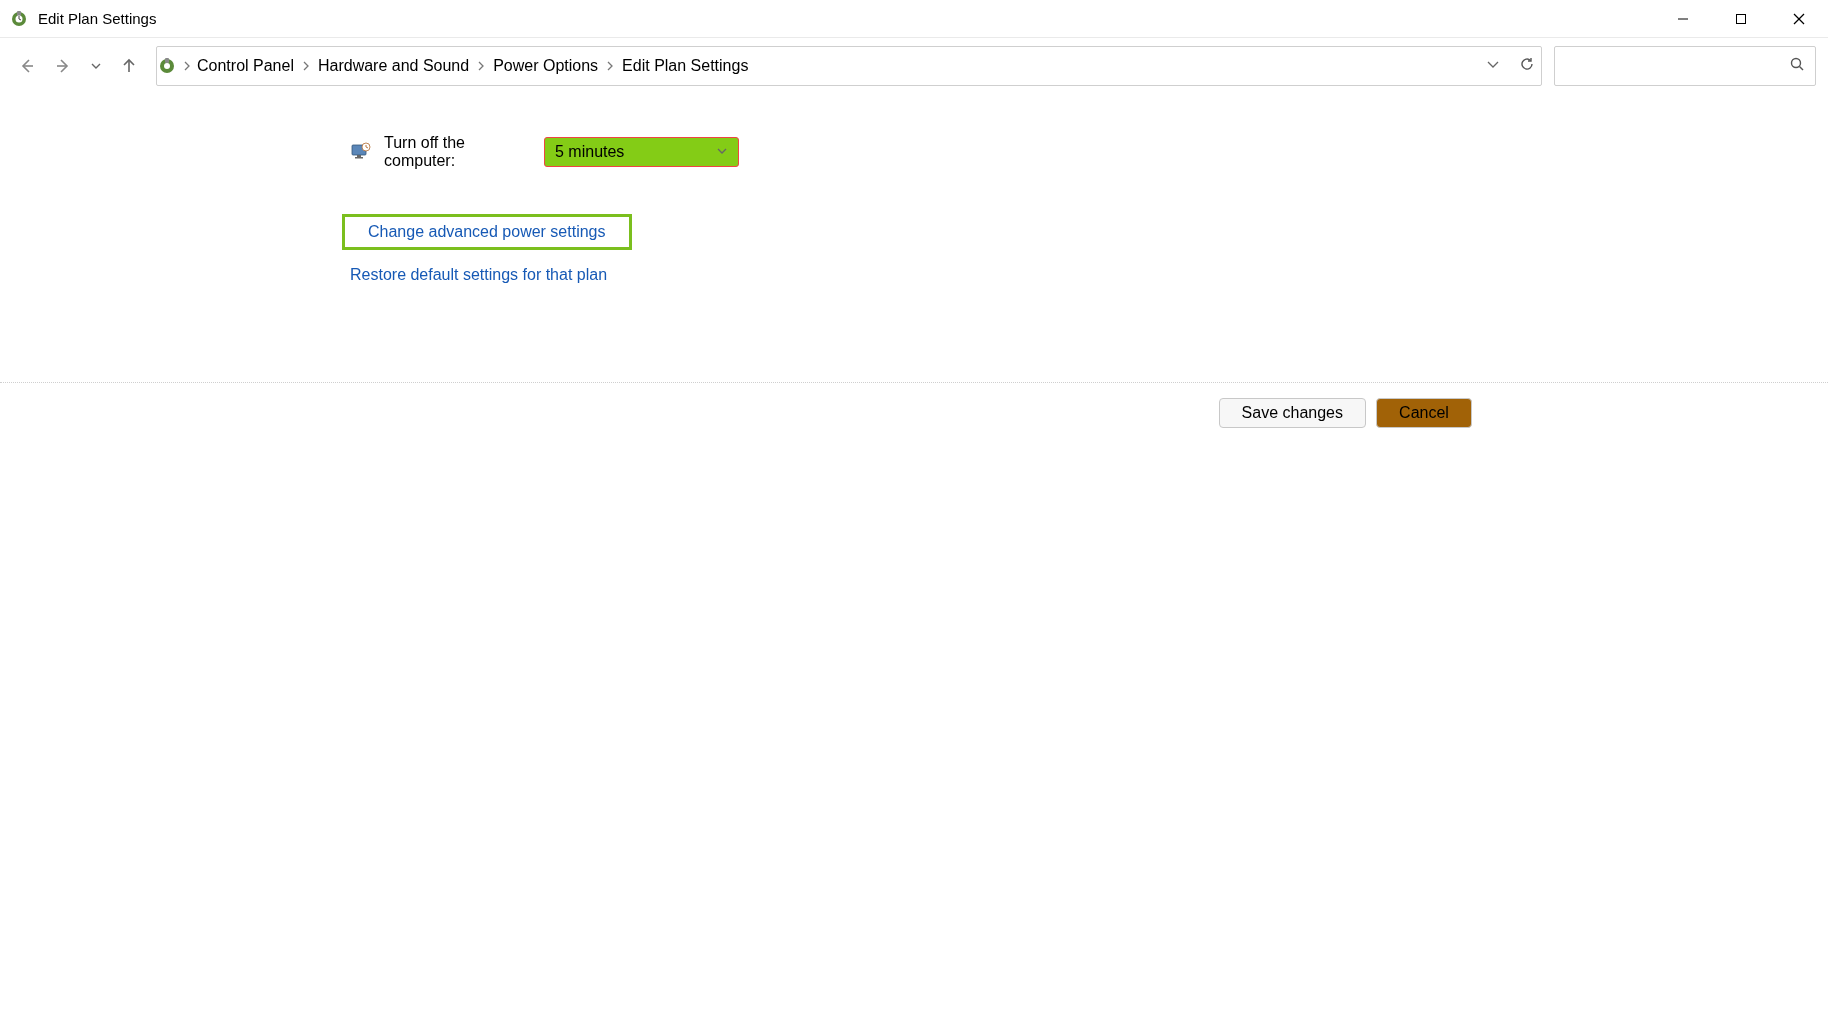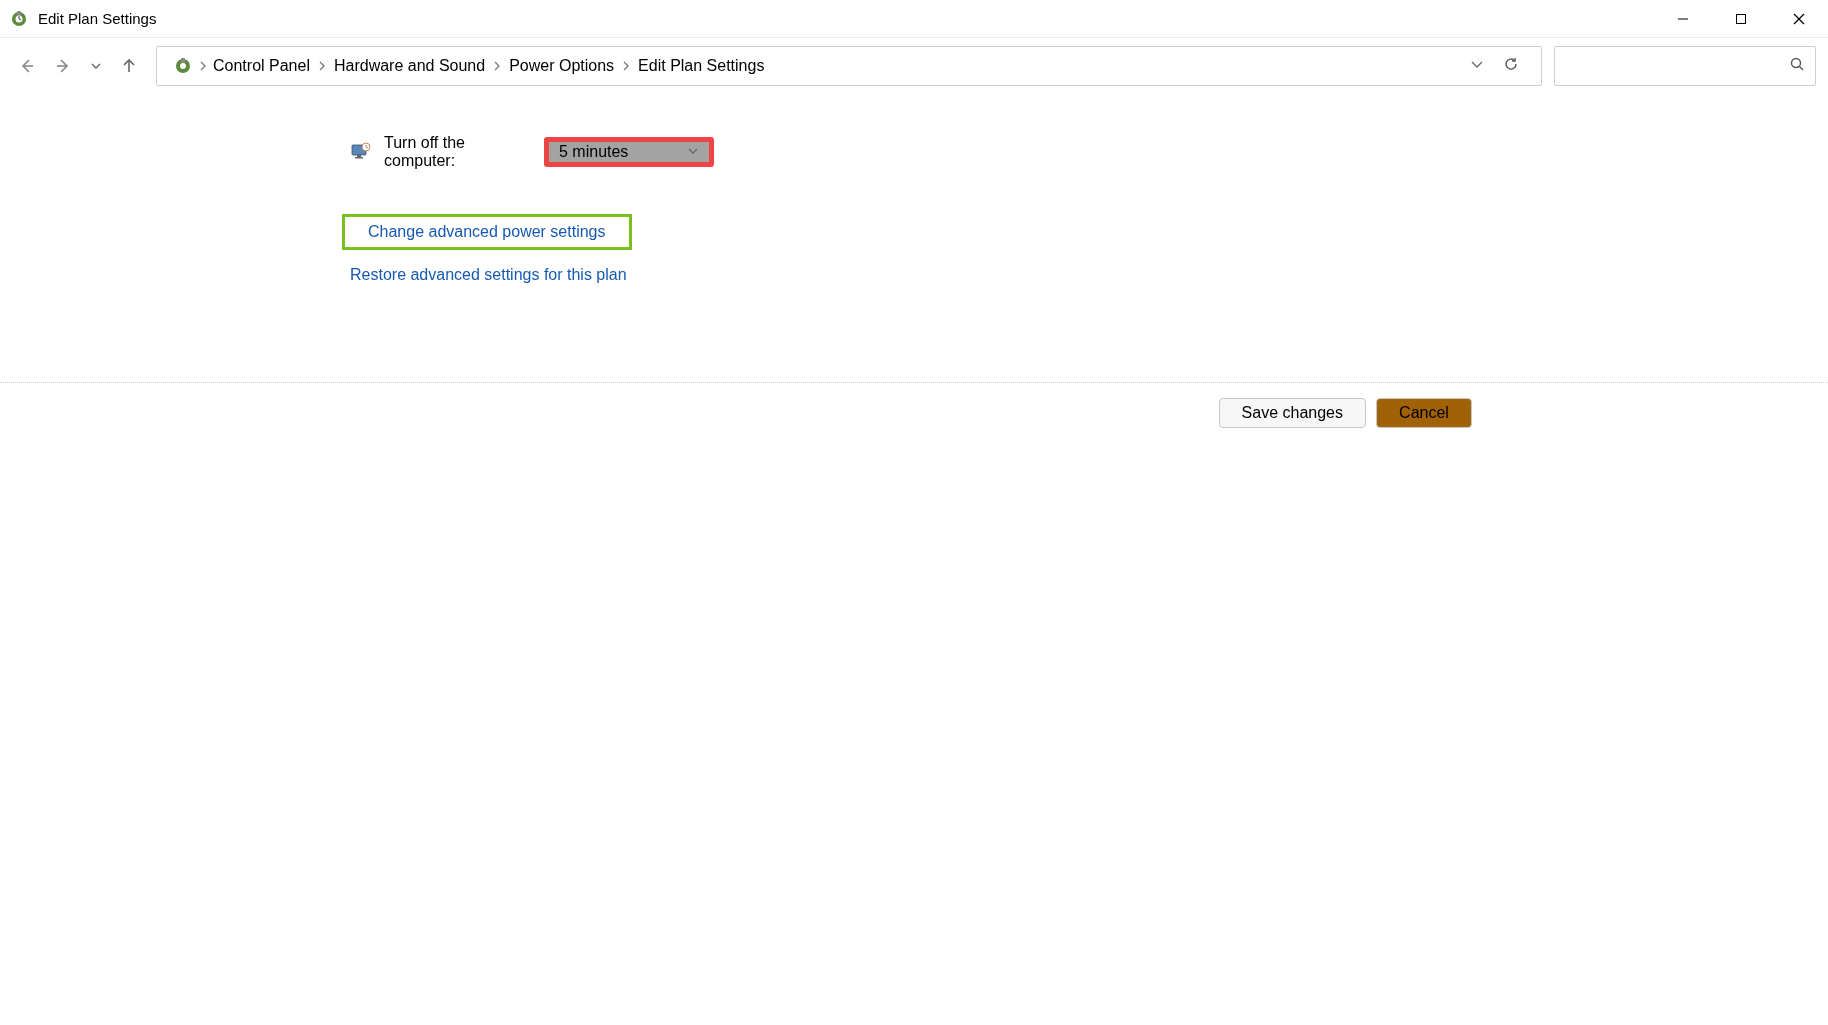--- a/index.html
+++ b/index.html
@@ -73,21 +73,21 @@
     }
     .nav-arrow svg { width: 18px; height: 18px; }
     .nav-arrow.small svg { width: 12px; height: 12px; }
     .addressbar {
       flex: 1;
       height: 40px;
       border: 1px solid #cfcfcf;
       border-radius: 2px;
       display: flex;
       align-items: center;
-      padding: 0 16px;
+      padding: 0 0;
       gap: 6px;
       background: #fff;
     }
     .addr-icon { width: 20px; height: 20px; }
     .breadcrumb {
       display: flex;
       align-items: center;
       gap: 8px;
       flex: 1;
       font-size: 16px;
@@ -138,30 +138,30 @@
       gap: 12px;
       margin-bottom: 44px;
     }
     .setting-icon { width: 22px; height: 22px; }
     .setting-label {
       font-size: 16px;
       color: #000;
       width: 148px;
     }
     .dropdown {
-      width: 170px;
+      width: 195px;
       height: 30px;
-      border: 5px solid #ef4444;
+      border: 1px solid #ef4444;
       border-radius: 3px;
       display: flex;
       align-items: center;
       justify-content: space-between;
       padding: 0 10px;
       font-size: 16px;
-      background: #a3a3a3;
+      background: #84cc16;
     }
     .dropdown svg { width: 12px; height: 12px; color: #555; }
     .link-highlighted {
       display: inline-block;
       border: 3px solid #7bbf1e;
       padding: 6px 23px;
       font-size: 16px;
       color: #1659b5;
       margin-left: -8px;
       margin-bottom: 10px;
@@ -329,21 +329,21 @@
     <span class="setting-label">Turn off the computer:</span>
     <div class="dropdown">
       <span>5 minutes</span>
       <span><svg viewBox="0 0 12 12">
             <path d="M2 4 L6 8 L10 4" fill="none" stroke="#666" stroke-width="1.3"></path>
           </svg></span>
     </div>
   </div>
 
   <a class="link-highlighted">Change advanced power settings</a>
-  <a class="link-plain">Restore advanced settings for this plan</a>
+  <a class="link-plain">Restore default settings for that plan</a>
 </div>
 
 <div class="divider-wrap"></div>
 
 <div class="footer-buttons">
   <div class="btn disabled">Save changes</div>
   <div class="btn cancel">Cancel</div>
 </div>
 
 </body></html>

